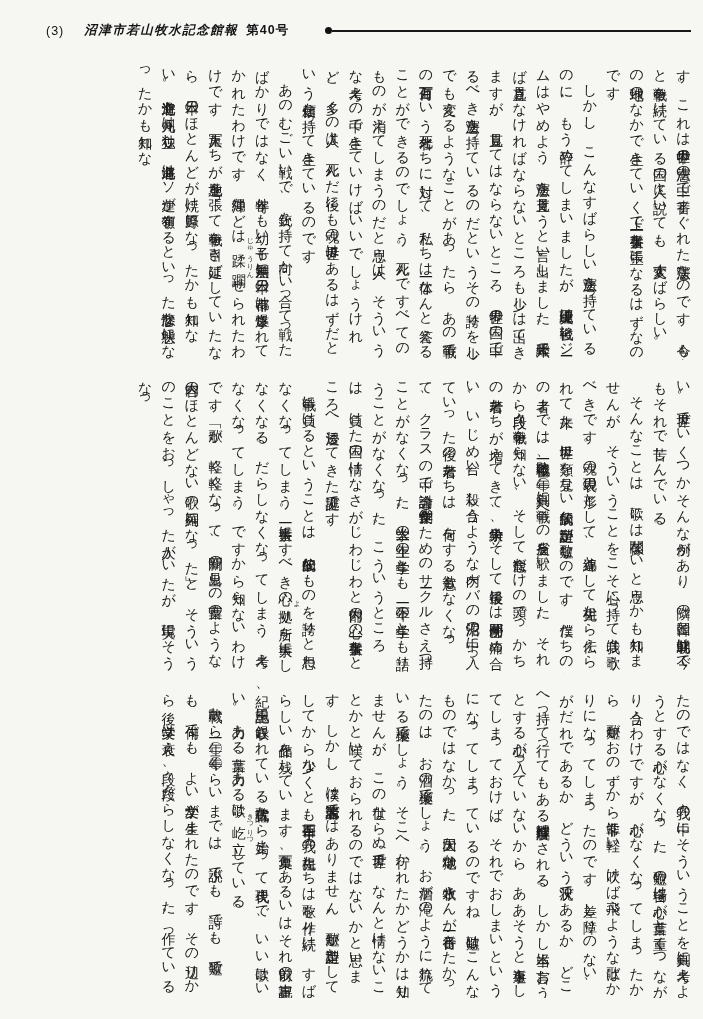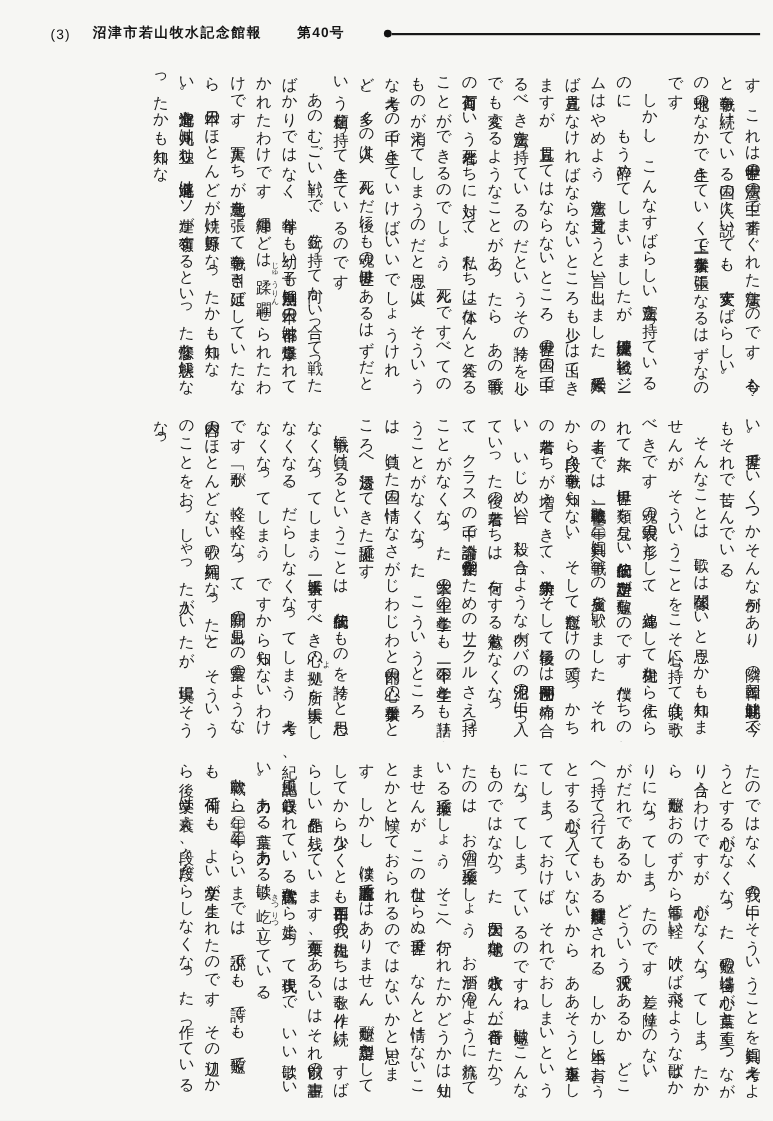--- a/index.html
+++ b/index.html
@@ -20,22 +20,22 @@
     left: 46px;
     right: 12px;
     display: flex;
     align-items: center;
     font-family: "Liberation Sans", "DejaVu Sans", sans-serif;
     font-size: 12.5px;
     color: #141414;
     white-space: nowrap;
   }
   .page-num { margin-right: 20px; letter-spacing: 1px; }
-  .pub-title { font-weight: 600; letter-spacing: 1.5px; }
-  .issue { margin-left: 32px; font-weight: 600; letter-spacing: 1px; }
+  .pub-title { font-weight: 600; letter-spacing: 1.5px; font-style: italic; }
+  .issue { margin-left: 8px; font-weight: 600; letter-spacing: 1px; }
   .rule { flex: 1; display: flex; align-items: center; margin-left: 36px; }
   .rule-dot { width: 7px; height: 7px; border-radius: 50%; background: #111; flex: none; }
   .rule-line { flex: 1; height: 2px; background: #181818; }
   
   .band {
     position: absolute;
     left: 40px;
     right: 8px;
     writing-mode: vertical-rl;
     font-size: 14px;

